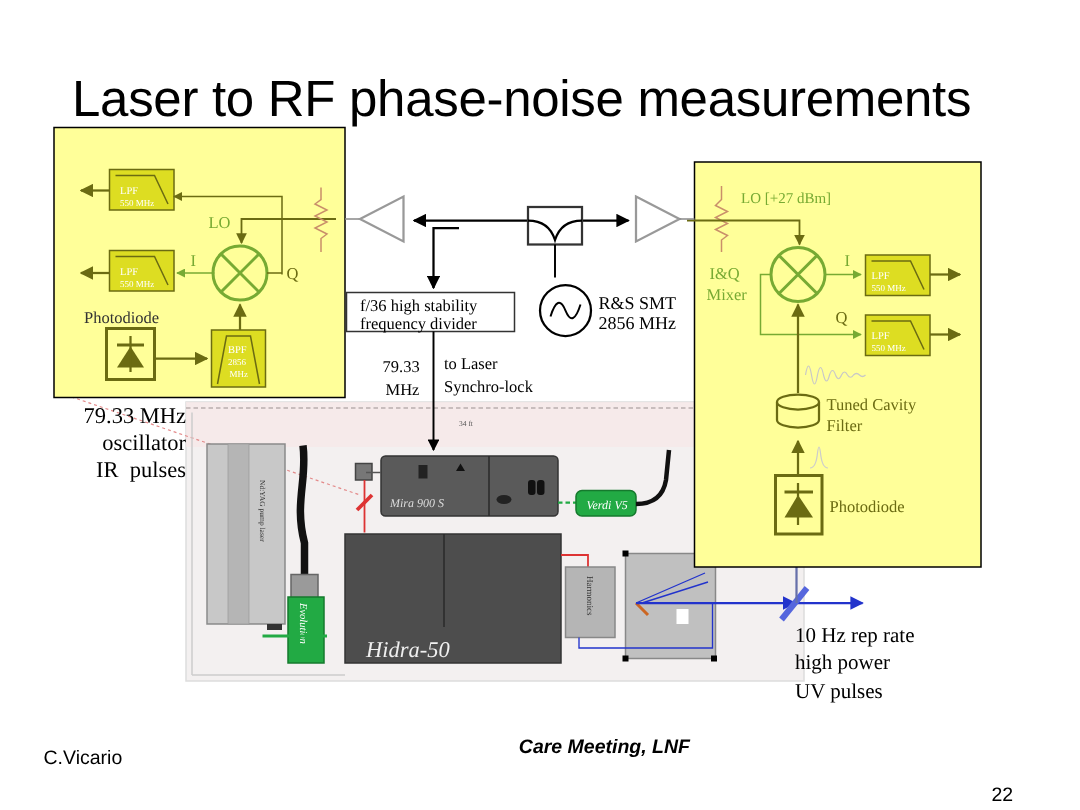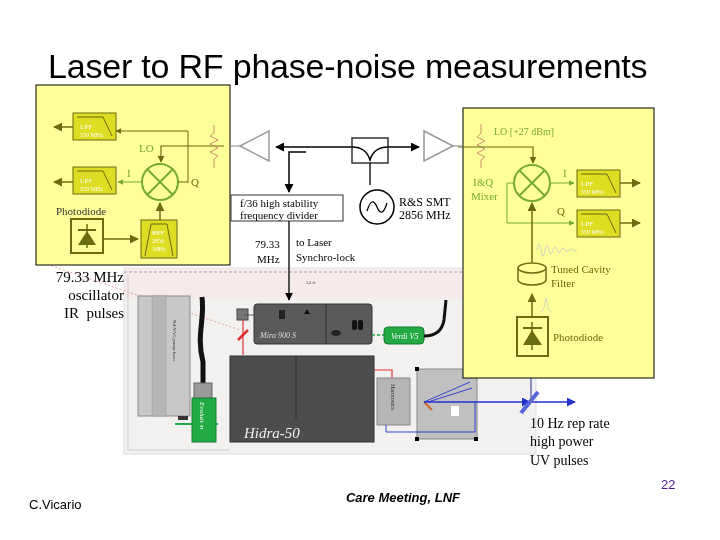--- a/index.html
+++ b/index.html
@@ -1,20 +1,20 @@
 <!DOCTYPE html>
 <html><head>
 <meta charset="utf-8">
 <style>
   html, body { margin: 0; padding: 0; background: #ffffff; }
   body { width: 720px; height: 540px; position: relative; overflow: hidden; font-family: "Liberation Sans", sans-serif; }
   .title { position: absolute; left: 48px; top: 47px; font-size: 34px; color: #000; font-family: Liberation Sans, sans-serif; white-space: nowrap; letter-spacing: -0.2px; }
   .footer-left { position: absolute; left: 29px; top: 497px; font-size: 13px; color: #000000; }
   .footer-center { position: absolute; left: 260px; width: 200px; top: 488px; font-size: 13px; font-weight: bold; font-style: italic; text-align: right; line-height: 20px; color: #000; }
-  .footer-right { position: absolute; left: 661px; top: 477px; font-size: 13px; color: #4c1d95; }
+  .footer-right { position: absolute; left: 661px; top: 522px; font-size: 13px; color: #000000; }
   svg text { font-family: "Liberation Serif", serif; }
 </style>
 </head>
 <body>
 
 <div class="title">Laser to RF phase-noise measurements</div>
 
 <svg width="720" height="540" viewBox="0 0 720 540" style="position:absolute;left:0;top:0;">
   <defs>
     <marker id="arrOlive" viewBox="0 0 10 10" refX="9" refY="5" markerWidth="6" markerHeight="6" orient="auto">

